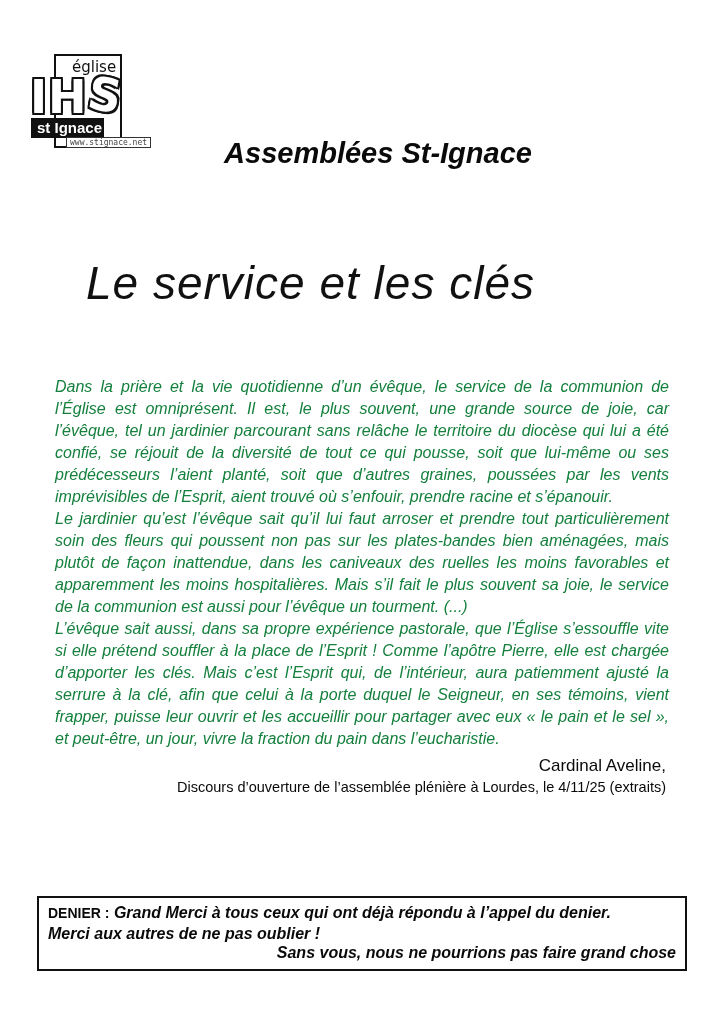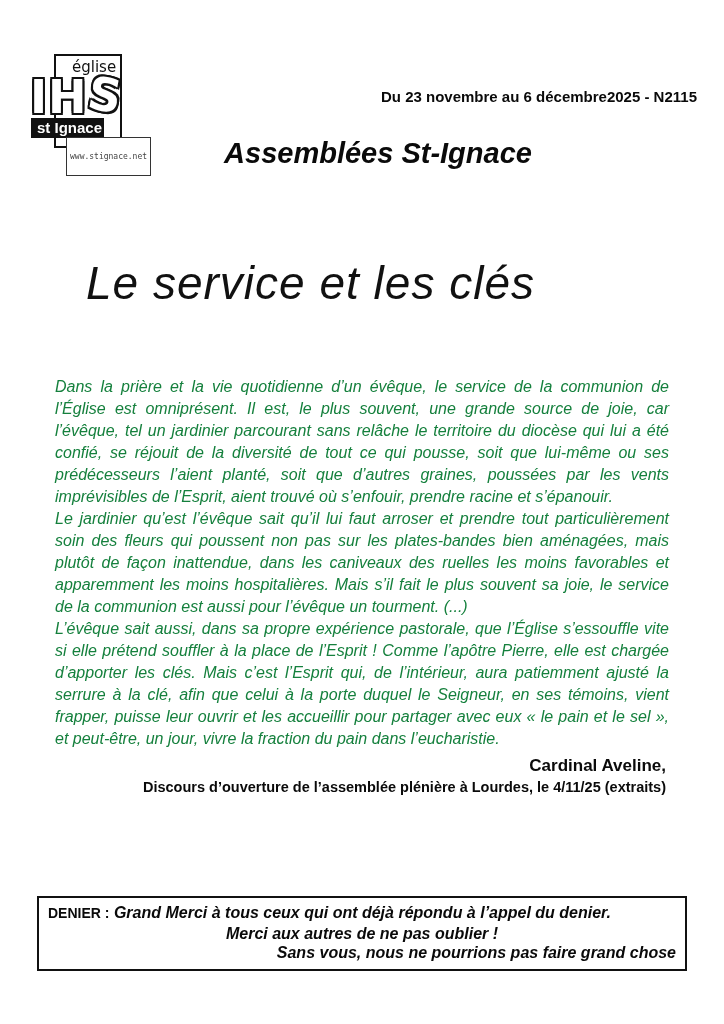--- a/index.html
+++ b/index.html
@@ -38,21 +38,21 @@
   .logo-ihs .tilted { display: inline-block; transform: rotate(10deg) translateY(-2px); }
   .logo-name {
     position: absolute; left: 1px; top: 66px;
     background: #111; color: #fff;
     font-size: 15px; font-weight: 700;
     padding: 1px 2px 2px 6px; white-space: nowrap;
   }
   .logo-www {
     position: absolute; left: 36px; top: 85px;
     border: 1px solid #333; color: #444;
-    font-size: 8px; padding: 14px 3px; white-space: nowrap;
+    font-size: 8px; padding: 0 3px; white-space: nowrap;
     font-family: "DejaVu Sans Mono", monospace;
     background: #fff;
   }
 
   
   .issue-line {
     position: absolute; top: 88px; right: 27px;
     font-size: 15px; font-weight: 700; color: #0a0a0a;
     white-space: nowrap;
   }
@@ -70,51 +70,50 @@
     letter-spacing: 1px; color: #111;
   }
   .article-body {
     position: absolute; top: 376px; left: 55px; width: 614px;
     font-size: 16px; line-height: 22px;
     font-style: italic; text-align: justify; color: #15803d;
   }
   .article-body p { margin: 0; }
   .attribution {
     position: absolute; top: 755px; right: 58px;
-    text-align: right; color: #0a0a0a; font-weight: bold;
+    text-align: right; color: #0a0a0a;
   }
   .attribution .author { font-size: 17px; line-height: 22px; }
   .attribution .source { font-size: 14.5px; line-height: 20px; }
 
   
   .denier-box {
     position: absolute; top: 896px; left: 37px; width: 650px;
     border: 2px solid #111;
     padding: 5px 9px 6px 9px;
     color: #0a0a0a;
   }
   .denier-box .row { font-size: 16px; line-height: 19.5px; }
   .denier-label { font-weight: 700; font-style: normal; font-size: 14px; }
-  .denier-strong { font-weight: 700; font-style: italic; text-align: center; }
+  .denier-strong { font-weight: 700; font-style: italic; }
   .denier-right { text-align: right; }
 </style>
 </head>
 <body>
 
 <div class="page">
 
   <div class="logo">
     <div class="logo-frame"></div>
     <div class="logo-eglise">église</div>
     <div class="logo-ihs"><span>IH</span><span class="tilted">S</span></div>
     <div class="logo-name">st Ignace</div>
     <div class="logo-www">www.stignace.net</div>
   </div>
 
-  <div class="issue-line">Du 23 novembre au 6 décembre2025 - N2115</div>
   <div class="masthead-title">Assemblées St-Ignace</div>
 
   <div class="article-title">Le service et les clés</div>
 
   <div class="article-body">
     <p>Dans la prière et la vie quotidienne d’un évêque, le service de la communion de l’Église est omniprésent. Il est, le plus souvent, une grande source de joie, car l’évêque, tel un jardinier parcourant sans relâche le territoire du diocèse qui lui a été confié, se réjouit de la diversité de tout ce qui pousse, soit que lui-même ou ses prédécesseurs l’aient planté, soit que d’autres graines, poussées par les vents imprévisibles de l’Esprit, aient trouvé où s’enfouir, prendre racine et s’épanouir.</p>
     <p>Le jardinier qu’est l’évêque sait qu’il lui faut arroser et prendre tout particulièrement soin des fleurs qui poussent non pas sur les plates-bandes bien aménagées, mais plutôt de façon inattendue, dans les caniveaux des ruelles les moins favorables et apparemment les moins hospitalières. Mais s’il fait le plus souvent sa joie, le service de la communion est aussi pour l’évêque un tourment. (...)</p>
     <p>L’évêque sait aussi, dans sa propre expérience pastorale, que l’Église s’essouffle vite si elle prétend souffler à la place de l’Esprit ! Comme l’apôtre Pierre, elle est chargée d’apporter les clés. Mais c’est l’Esprit qui, de l’intérieur, aura patiemment ajusté la serrure à la clé, afin que celui à la porte duquel le Seigneur, en ses témoins, vient frapper, puisse leur ouvrir et les accueillir pour partager avec eux « le pain et le sel », et peut-être, un jour, vivre la fraction du pain dans l’eucharistie.</p>
   </div>
 

